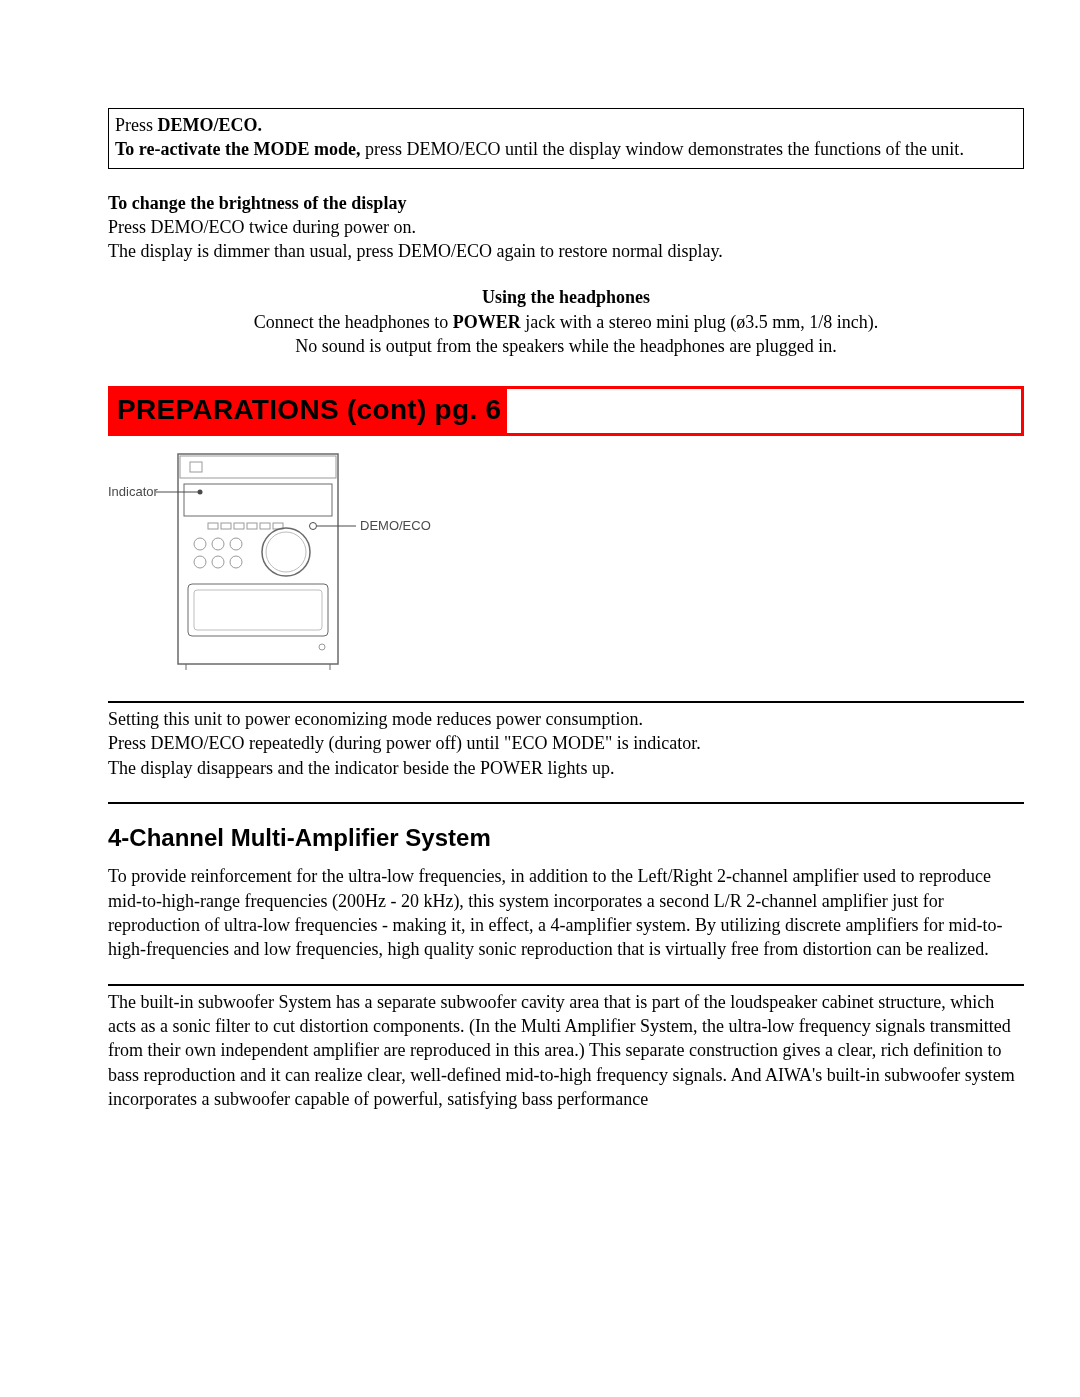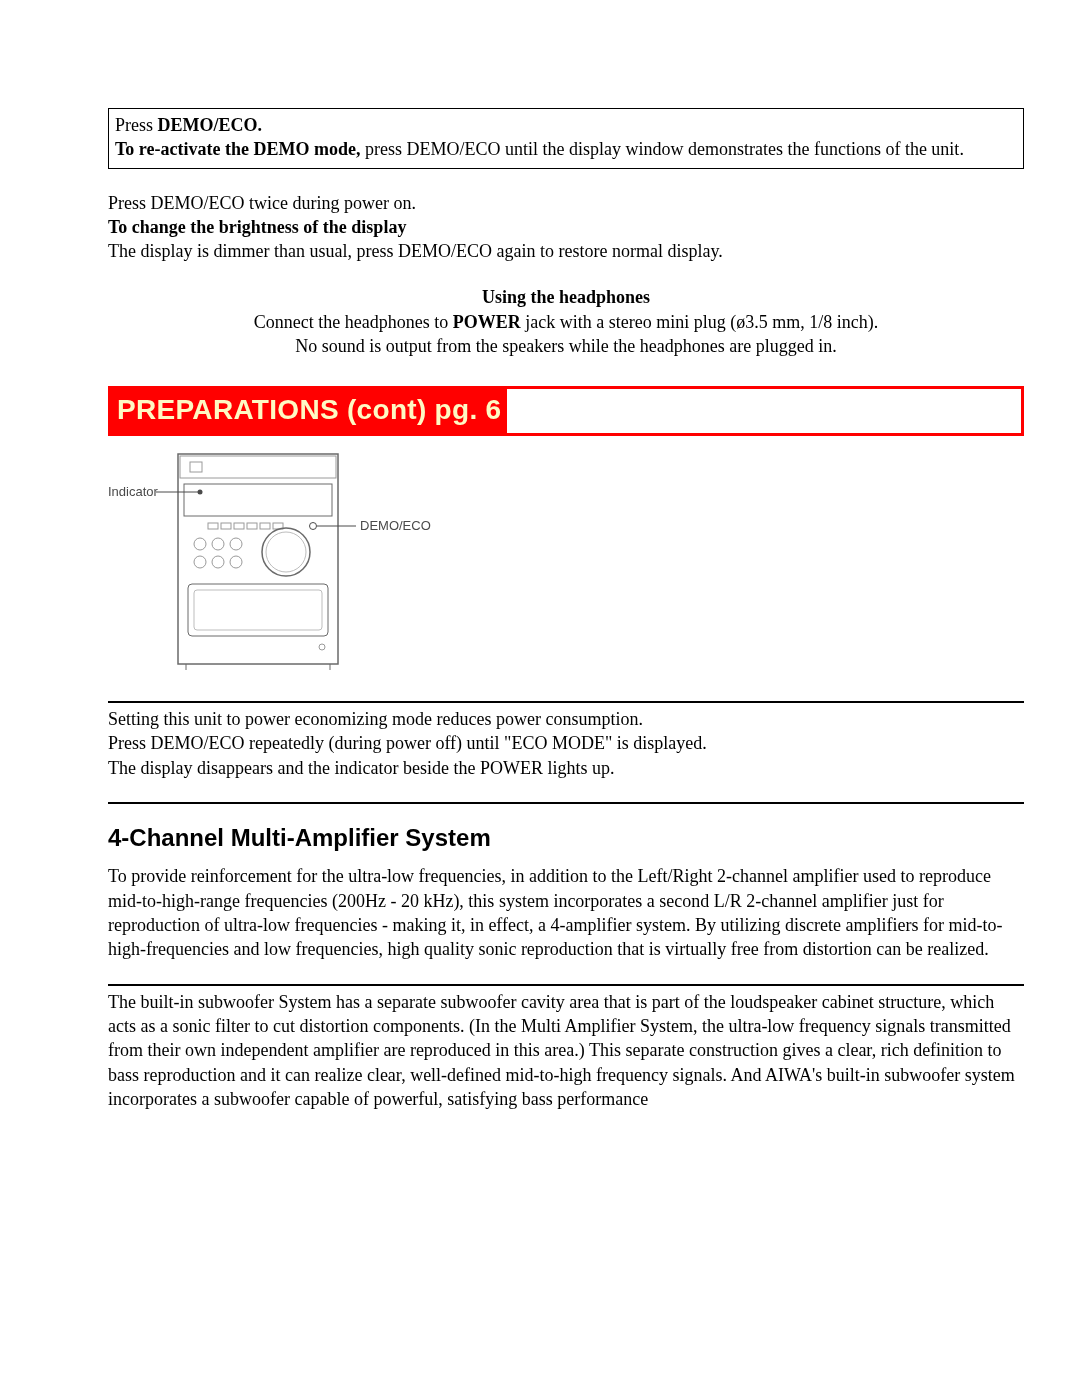--- a/index.html
+++ b/index.html
@@ -28,21 +28,21 @@
   .mt-block { margin-top: 22px; text-align: center; }
   .red-banner {
     border: 3px solid #ff0000;
     margin-top: 28px;
     margin-bottom: 8px;
     padding: 0;
   }
   .red-banner-label {
     display: inline-block;
     background: #ff0000;
-    color: #fef9c3;
+    color: #000000;
     font-weight: bold;
     font-size: 28px;
     font-family: Arial, Helvetica, sans-serif;
     padding: 2px 6px 4px 6px;
     letter-spacing: 0.3px;
   }
   .diagram {
     margin: 8px 0 12px 0;
   }
   .h2 {
@@ -70,27 +70,27 @@
 </head>
 <body>
 
 <div class="page">
 
   <div class="info-box">
     <p class="para">
       <span>Press </span><span class="bold">DEMO/ECO.</span>
     </p>
     <p class="para">
-      <span class="bold">To re-activate the DEMO mode, </span><span>press DEMO/ECO until the display window demonstrates the functions of the unit.</span>
+      <span class="bold">To re-activate the MODE mode, </span><span>press DEMO/ECO until the display window demonstrates the functions of the unit.</span>
     </p>
   </div>
 
   <div>
+    <p class="para sub-header">To change the brightness of the display</p>
     <p class="para">Press DEMO/ECO twice during power on.</p>
-    <p class="para sub-header">To change the brightness of the display</p>
     <p class="para">The display is dimmer than usual, press DEMO/ECO again to restore normal display.</p>
   </div>
 
   <div class="mt-block">
     <p class="para sub-header">Using the headphones</p>
     <p class="para">
       <span>Connect the headphones to </span><span class="bold">POWER</span><span> jack with a stereo mini plug (ø3.5 mm, 1/8 inch).</span>
     </p>
     <p class="para">No sound is output from the speakers while the headphones are plugged in.</p>
   </div>
@@ -141,21 +141,21 @@
       <line x1="92" y1="48" x2="48" y2="48" stroke="#4a4a4a"></line>
       <line x1="209" y1="82" x2="248" y2="82" stroke="#4a4a4a"></line>
 
       <text x="0" y="52" class="label-text">Indicator</text>
       <text x="252" y="86" class="label-text">DEMO/ECO</text>
     </svg>
   </div>
 
   <hr class="thick">
   <p class="para">Setting this unit to power economizing mode reduces power consumption.</p>
-  <p class="para">Press DEMO/ECO repeatedly (during power off) until "ECO MODE" is displayed.</p>
+  <p class="para">Press DEMO/ECO repeatedly (during power off) until "ECO MODE" is indicator.</p>
   <p class="para">The display disappears and the indicator beside the POWER lights up.</p>
 
   <hr class="thick">
   <div class="h2">4-Channel Multi-Amplifier System</div>
   <p class="para">To provide reinforcement for the ultra-low frequencies, in addition to the Left/Right 2-channel amplifier used to reproduce mid-to-high-range frequencies (200Hz - 20 kHz), this system incorporates a second L/R 2-channel amplifier just for reproduction of ultra-low frequencies - making it, in effect, a 4-amplifier system. By utilizing discrete amplifiers for mid-to-high-frequencies and low frequencies, high quality sonic reproduction that is virtually free from distortion can be realized.</p>
 
   <hr class="thick">
   <p class="para">The built-in subwoofer System has a separate subwoofer cavity area that is part of the loudspeaker cabinet structure, which acts as a sonic filter to cut distortion components. (In the Multi Amplifier System, the ultra-low frequency signals transmitted from their own independent amplifier are reproduced in this area.) This separate construction gives a clear, rich definition to bass reproduction and it can realize clear, well-defined mid-to-high frequency signals. And AIWA's built-in subwoofer system incorporates a subwoofer capable of powerful, satisfying bass performance</p>
 
 </div>

